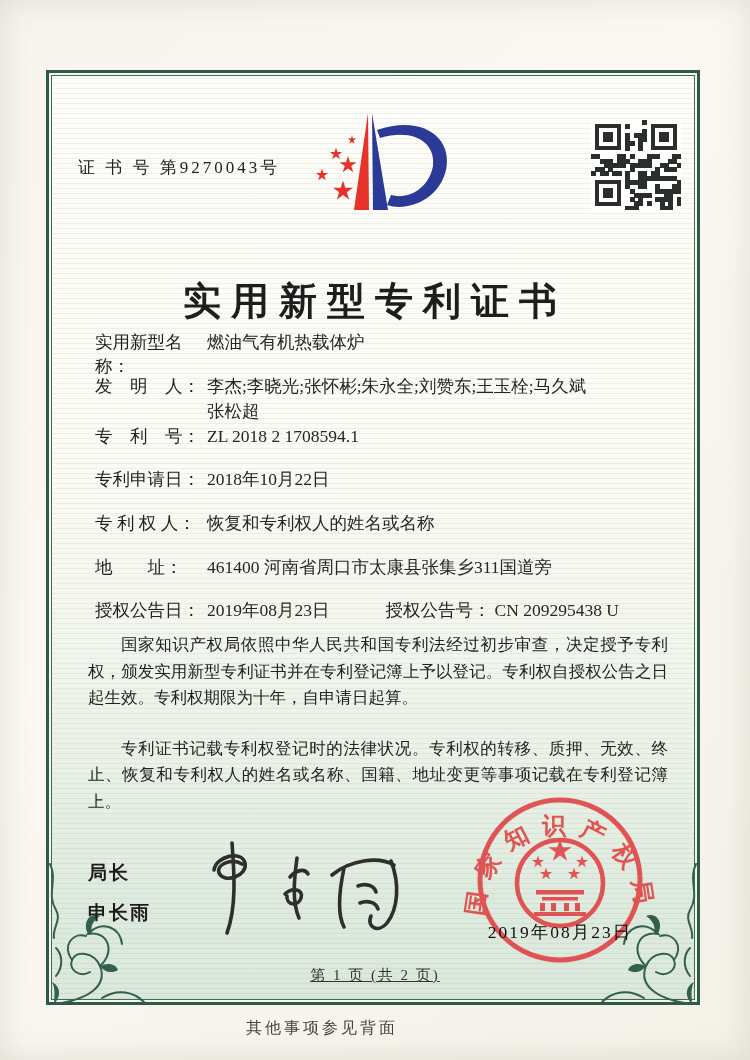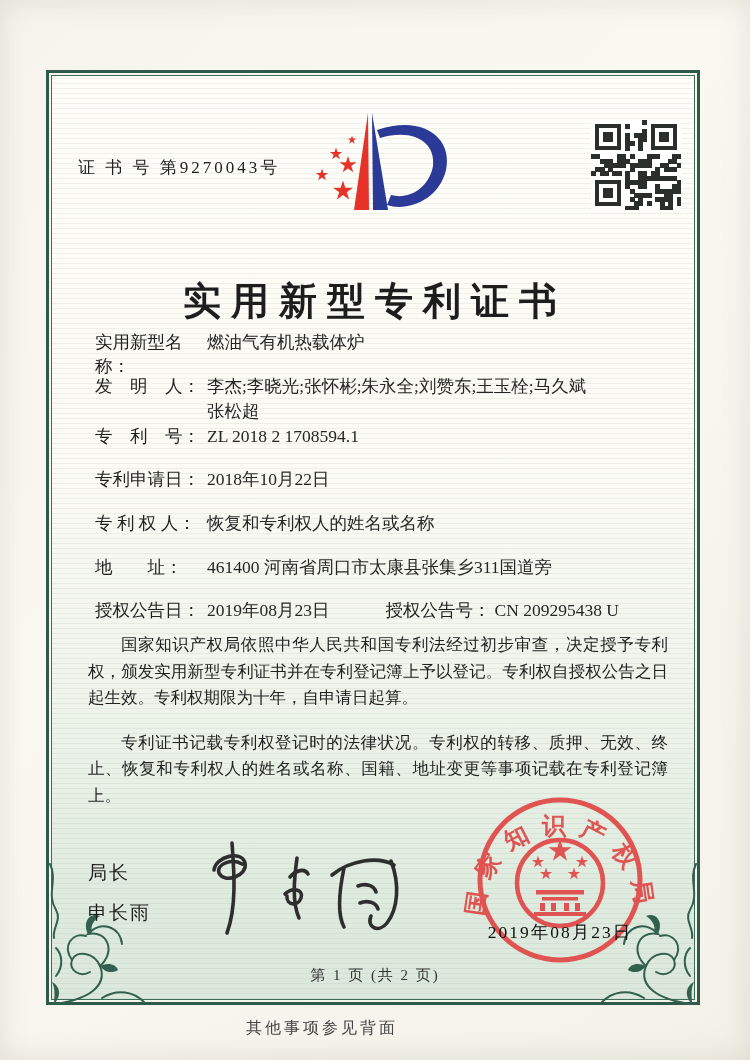--- a/index.html
+++ b/index.html
@@ -43,36 +43,36 @@
   .field-value { display:inline-block; white-space:pre-line; vertical-align:top; line-height:25px; max-width:430px; }
   .row-0 { top:330px; } .row-1 { top:374px; } .row-2 { top:424px; }
   .row-3 { top:467px; } .row-4 { top:511px; } .row-5 { top:555px; } .row-6 { top:598px; }
   .grant-no { margin-left:56px; }
   .grant-no .field-label { width:auto; margin-right:4px; }
 
   .paragraphs {
     position:absolute; left:88px; top:632px; width:580px;
     font-size:16.5px; line-height:26.5px; color:#222; text-align:justify;
   }
-  .paragraphs p { text-indent:2em; margin-bottom:18px; }
-
-  .official { position:absolute; left:88px; top:860px; font-family:"Liberation Sans","DejaVu Sans",sans-serif; font-size:19px; color:#1c1c1c; }
+  .paragraphs p { text-indent:2em; margin-bottom:24px; }
+
+  .official { position:absolute; left:88px; top:860px; font-family:"Liberation Sans","DejaVu Sans",sans-serif; font-size:19px; color:#1c1c1c;font-weight:bold; }
   .official div { margin-bottom:14px; letter-spacing:2px; }
   .signature { position:absolute; left:190px; top:830px; }
 
   .seal { position:absolute; left:452px; top:788px; width:216px; height:190px; }
   .seal svg { position:absolute; left:0; top:0; }
   .seal-date {
     position:absolute; left:0; top:132px; width:216px; text-align:center;
     font-size:17.5px; letter-spacing:2px; color:#111;
   }
 
   .page-footer {
     position:absolute; left:0; top:966px; width:750px; text-align:center;
-    font-size:15px; letter-spacing:2px; color:#333;
+    font-size:15px; letter-spacing:2px; color:#333;text-decoration:underline;
   }
   .back-note {
     position:absolute; left:0; top:1018px; width:644px; text-align:center;
     font-size:16px; letter-spacing:3px; color:#444;
   }
 </style>
 </head>
 <body>
 
 <div class="page">

